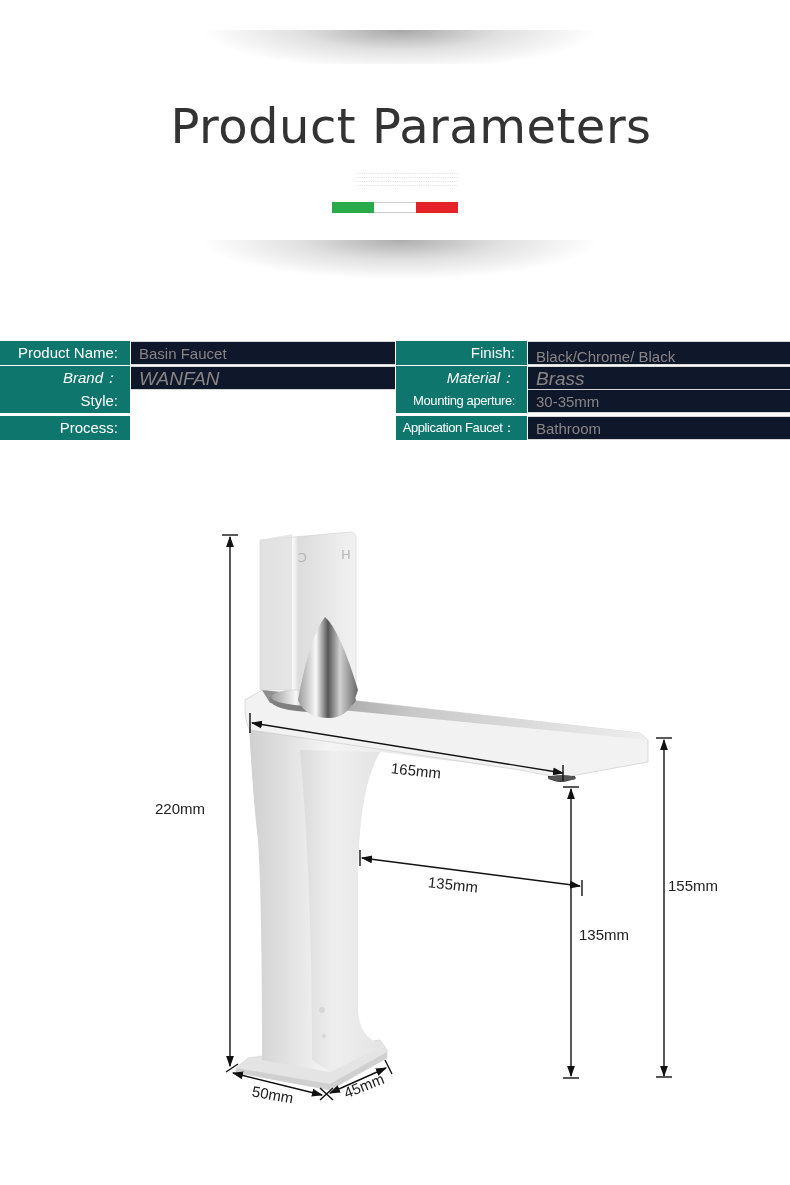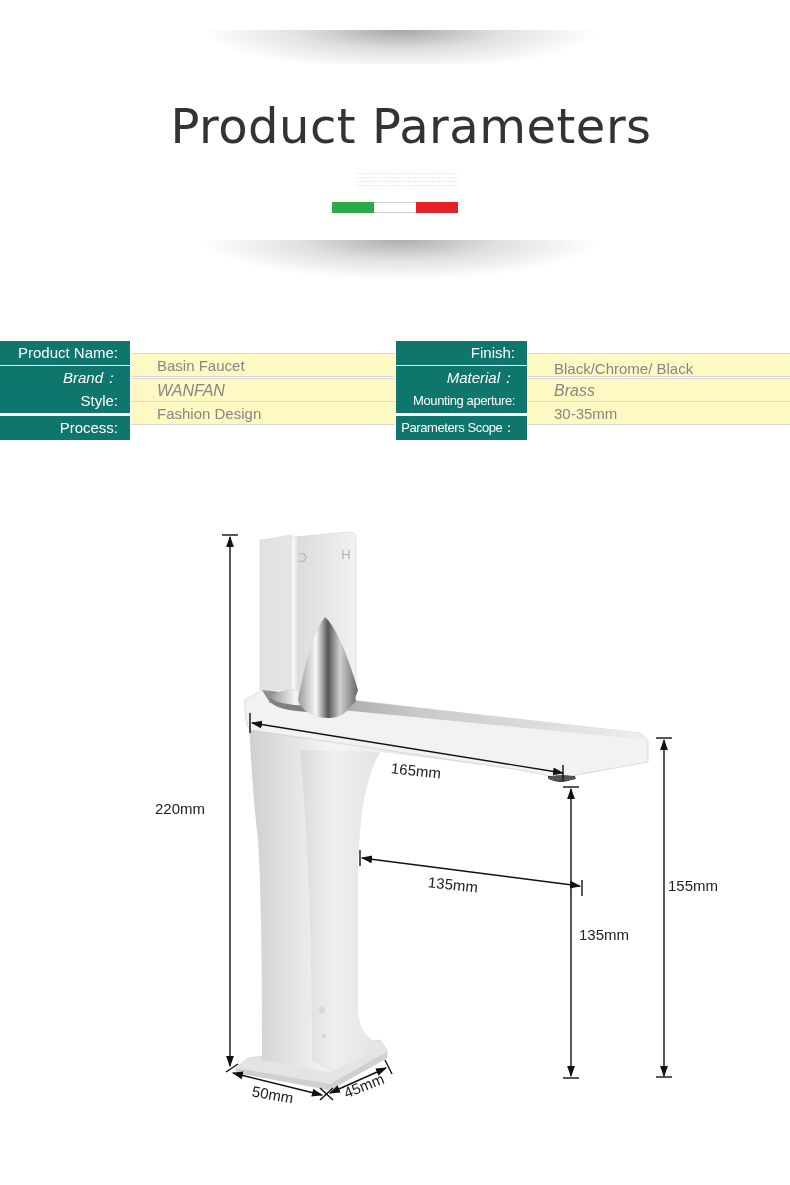--- a/index.html
+++ b/index.html
@@ -17,26 +17,26 @@
   .flag { position: absolute; left: 332px; top: 202px; width: 126px; height: 11px; display: flex; }
   .flag span { flex: 1; display: block; }
   .flag .g { background: #2aab4a; }
   .flag .w { background: #ffffff; border-top: 1px solid #ccc; border-bottom: 1px solid #ccc; box-sizing: border-box; }
   .flag .r { background: #e32126; }
 
   
   .spec { position: absolute; left: 0; top: 341px; width: 790px; }
   .row { position: absolute; left: 0; height: 25px; width: 790px; }
   .cell-label { position: absolute; height: 24px; background: #0f766e; color: #ffffff; text-align: right; font-size: 15px; line-height: 24px; padding-right: 12px; box-sizing: border-box; white-space: nowrap; }
-  .cell-value { position: absolute; height: 24px; color: #8a8585; font-size: 15px; line-height: 24px; padding-left: 26px; box-sizing: border-box; border-top: 1px solid #d7d7d7; border-bottom: 1px solid #d7d7d7; white-space: nowrap; background: #fef9c3; margin-top: 12px; }
+  .cell-value { position: absolute; height: 24px; color: #8a8585; font-size: 15px; line-height: 24px; padding-left: 8px; box-sizing: border-box; border-top: 1px solid #d7d7d7; border-bottom: 1px solid #d7d7d7; white-space: nowrap; background: #0f172a; }
   .l1 { left: 0; width: 130px; }
   .v1 { left: 131px; width: 264px; }
   .l2 { left: 396px; width: 131px; text-align: right; }
   .v2 { left: 528px; width: 262px; }
-  .small { font-size: 16px; }
+  .small { font-size: 19px; }
   .smaller { font-size: 13px; letter-spacing: -0.4px; }
 
   
   .diagram { position: absolute; left: 0; top: 460px; width: 790px; height: 700px; }
   .dim-label { position: absolute; font-size: 15px; color: #222; white-space: nowrap; }
 </style>
 </head>
 <body>
 
 <div class="banner">
@@ -65,27 +65,27 @@
     <div class="cell-value v2" style="padding-top:3px;">Black/Chrome/ Black</div>
   </div>
   <div class="row" style="top:25px;font-style:italic;">
     <div class="cell-label l1">Brand：</div>
     <div class="cell-value v1 small">WANFAN</div>
     <div class="cell-label l2">Material：</div>
     <div class="cell-value v2 small">Brass</div>
   </div>
   <div class="row" style="top:48px;">
     <div class="cell-label l1">Style:</div>
-    <div class="cell-value v1">Fashion Design</div>
     <div class="cell-label l2 smaller">Mounting aperture:</div>
     <div class="cell-value v2">30-35mm</div>
   </div>
   <div class="row" style="top:75px;">
     <div class="cell-label l1">Process:</div>
-    <div class="cell-label l2 smaller">Parameters Scope：</div>
+    <div class="cell-label l2 smaller">Application Faucet：</div>
+    <div class="cell-value v2">Bathroom</div>
   </div>
 </div>
 
 <div class="diagram">
   <svg width="790" height="700" viewBox="0 460 790 700" xmlns="http://www.w3.org/2000/svg">
     <defs>
       <linearGradient id="body" x1="0" y1="0" x2="1" y2="0">
         <stop offset="0" stop-color="#cfcfcf"></stop>
         <stop offset="0.25" stop-color="#f4f4f4"></stop>
         <stop offset="0.55" stop-color="#e9e9e9"></stop>

